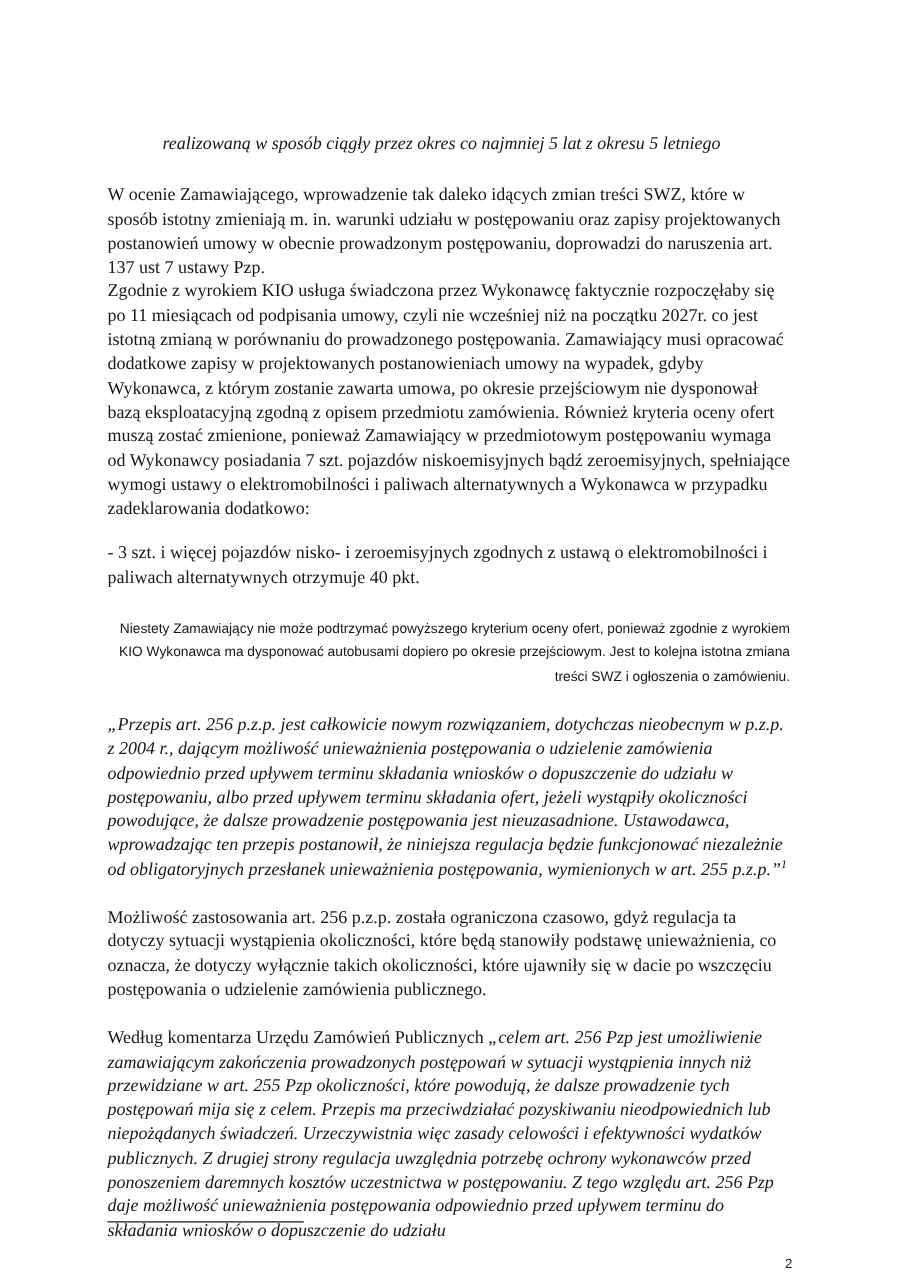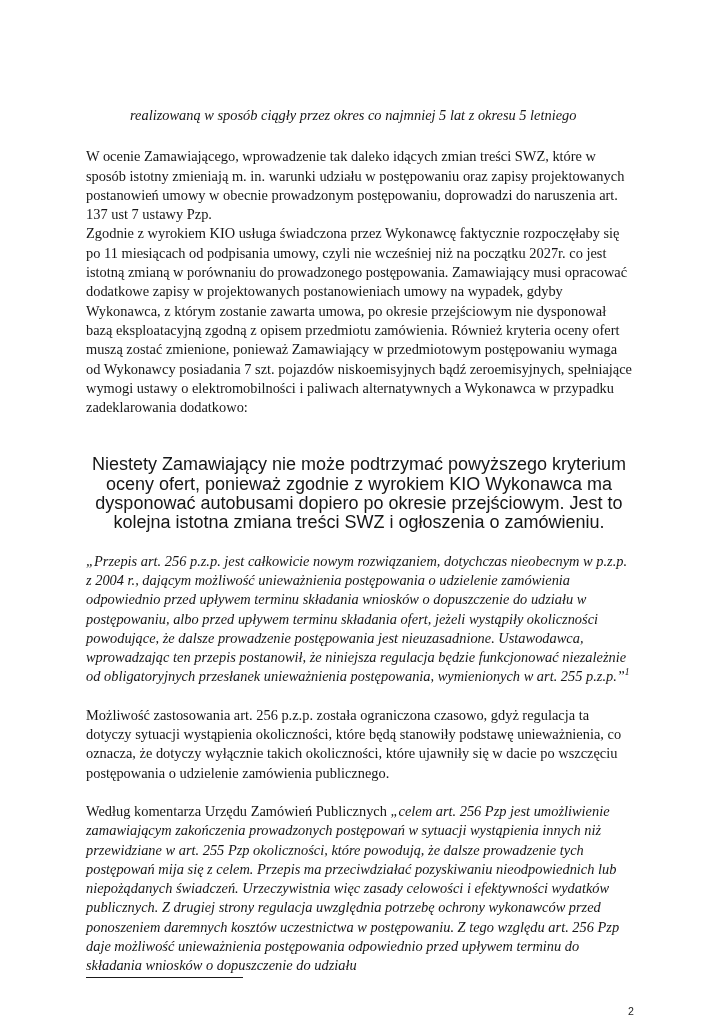--- a/index.html
+++ b/index.html
@@ -33,24 +33,24 @@
     line-height: 19.3px;
     color: #161616;
     text-align: left;
     margin: 0;
     -webkit-font-smoothing: antialiased;
   }
 
   
   .sans {
     font-family: "Liberation Sans", "DejaVu Sans", sans-serif;
-    font-size: 18px;
+    font-size: 11px;
     line-height: 19.3px;
     color: #161616;
-    text-align: center;
+    text-align: right;
     margin: 0;
   }
 
   .italic { font-style: italic; }
 
   
   .indent-block {
     margin-left: 44px;
     width: 500px;
   }
@@ -124,20 +124,21 @@
 
     <p class="serif">W ocenie Zamawiającego, wprowadzenie tak daleko idących zmian treści SWZ, które w sposób istotny zmieniają m. in.  warunki udziału w postępowaniu oraz zapisy projektowanych postanowień umowy w obecnie prowadzonym postępowaniu,  doprowadzi do naruszenia art. 137 ust 7 ustawy Pzp.</p>
 
     <p class="serif">Zgodnie z wyrokiem KIO usługa świadczona przez Wykonawcę faktycznie rozpoczęłaby się po 11 miesiącach od podpisania umowy, czyli nie wcześniej niż na początku 2027r. co jest istotną zmianą w porównaniu do prowadzonego postępowania. Zamawiający musi opracować dodatkowe zapisy w projektowanych postanowieniach umowy na wypadek, gdyby Wykonawca, z którym zostanie zawarta umowa, po okresie przejściowym nie dysponował bazą eksploatacyjną zgodną z opisem przedmiotu zamówienia. Również kryteria oceny ofert muszą zostać zmienione, ponieważ Zamawiający w przedmiotowym postępowaniu wymaga od Wykonawcy posiadania 7 szt. pojazdów niskoemisyjnych bądź zeroemisyjnych, spełniające wymogi ustawy o elektromobilności i paliwach alternatywnych a Wykonawca w przypadku zadeklarowania dodatkowo:</p>
 
     <div class="gap-sm"></div>
 
 
     <div class="gap-xs"></div>
 
+    <p class="serif bullet-item">- 3 szt. i więcej pojazdów nisko- i zeroemisyjnych zgodnych z ustawą o elektromobilności i paliwach alternatywnych otrzymuje 40 pkt.</p>
 
     <div class="gap-lg"></div>
 
     <p class="sans">Niestety Zamawiający nie może podtrzymać powyższego kryterium oceny ofert, ponieważ zgodnie z wyrokiem KIO Wykonawca ma dysponować autobusami dopiero po okresie przejściowym. Jest to kolejna istotna zmiana treści SWZ i ogłoszenia o zamówieniu.</p>
 
     <div class="gap-md"></div>
 
     <p class="serif italic"><span>„Przepis art. 256 p.z.p. jest całkowicie nowym rozwiązaniem, dotychczas nieobecnym w p.z.p. z 2004 r., dającym możliwość unieważnienia postępowania o udzielenie zamówienia odpowiednio przed upływem terminu składania wniosków o dopuszczenie do udziału w postępowaniu, albo przed upływem terminu składania ofert, jeżeli wystąpiły okoliczności powodujące, że dalsze prowadzenie postępowania jest nieuzasadnione. Ustawodawca, wprowadzając ten przepis postanowił, że niniejsza regulacja będzie funkcjonować niezależnie od obligatoryjnych przesłanek unieważnienia postępowania, wymienionych w art. 255 p.z.p.”</span><sup class="fn">1</sup></p>
 
     <div class="gap-md"></div>

